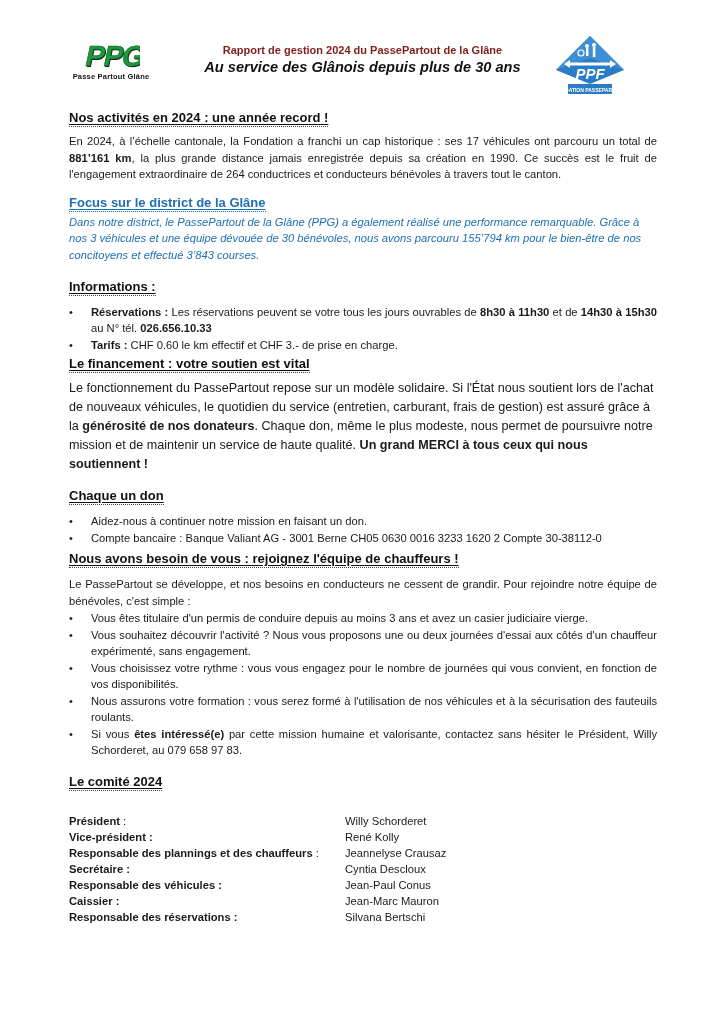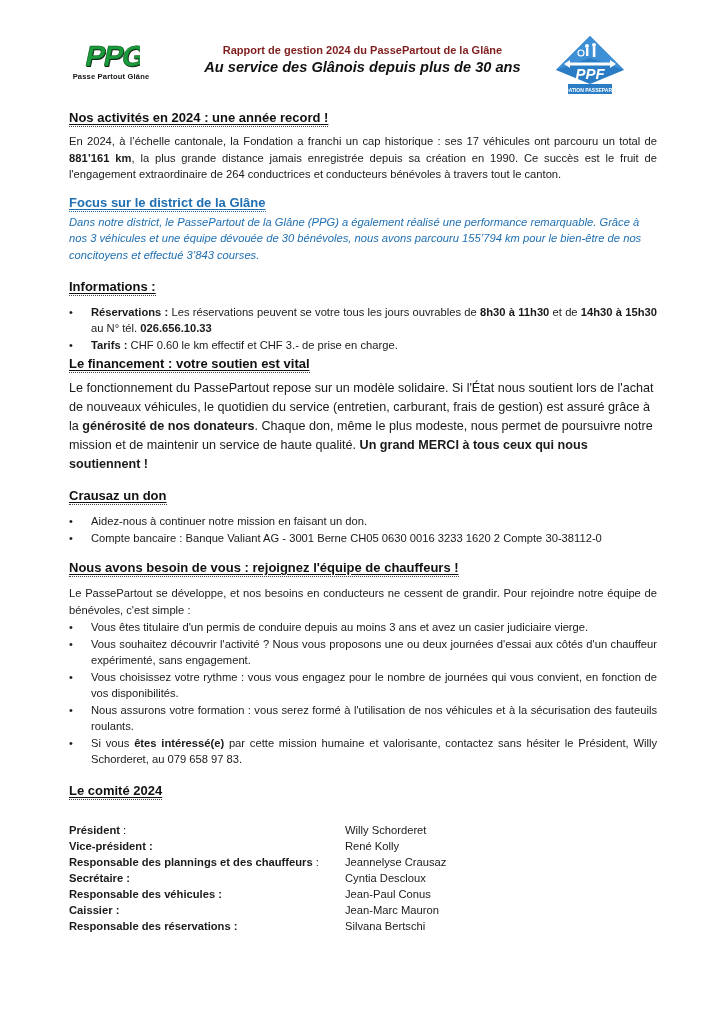--- a/index.html
+++ b/index.html
@@ -107,28 +107,28 @@
         <li><span class="b">Tarifs :</span><span> CHF 0.60 le km effectif et CHF 3.- de prise en charge.</span></li>
       </ul>
     </div>
 
     <div class="sec" style="margin-top:0">
       <h2 class="h2">Le financement : votre soutien est vital</h2>
       <p class="para big"><span>Le fonctionnement du PassePartout repose sur un modèle solidaire. Si l'État nous soutient lors de l'achat de nouveaux véhicules, le quotidien du service (entretien, carburant, frais de gestion) est assuré grâce à la </span><span class="b">générosité de nos donateurs</span><span>. Chaque don, même le plus modeste, nous permet de poursuivre notre mission et de maintenir un service de haute qualité. </span><span class="b">Un grand MERCI à tous ceux qui nous soutiennent !</span></p>
     </div>
 
     <div class="sec" style="margin-top:12px">
-      <h2 class="h2">Crausaz un don</h2>
+      <h2 class="h2">Chaque un don</h2>
       <ul class="bullets" style="margin-top:8px">
         <li>Aidez-nous à continuer notre mission en faisant un don.</li>
         <li>Compte bancaire : Banque Valiant AG - 3001 Berne CH05 0630 0016 3233 1620 2 Compte 30-38112-0</li>
       </ul>
     </div>
 
-    <div class="sec" style="margin-top:12px">
+    <div class="sec" style="margin-top:3px">
       <h2 class="h2">Nous avons besoin de vous : rejoignez l'équipe de chauffeurs !</h2>
       <p class="para" style="margin-top:8px">Le PassePartout se développe, et nos besoins en conducteurs ne cessent de grandir. Pour rejoindre notre équipe de bénévoles, c'est simple :</p>
       <ul class="bullets" style="margin-top:1px">
         <li>Vous êtes titulaire d'un permis de conduire depuis au moins 3 ans et avez un casier judiciaire vierge.</li>
         <li>Vous souhaitez découvrir l'activité ? Nous vous proposons une ou deux journées d'essai aux côtés d'un chauffeur expérimenté, sans engagement.</li>
         <li>Vous choisissez votre rythme : vous vous engagez pour le nombre de journées qui vous convient, en fonction de vos disponibilités.</li>
         <li>Nous assurons votre formation : vous serez formé à l'utilisation de nos véhicules et à la sécurisation des fauteuils roulants.</li>
         <li><span>Si vous </span><span class="b">êtes intéressé(e)</span><span> par cette mission humaine et valorisante, contactez sans hésiter le Président, Willy Schorderet, au 079 658 97 83.</span></li>
       </ul>
     </div>

